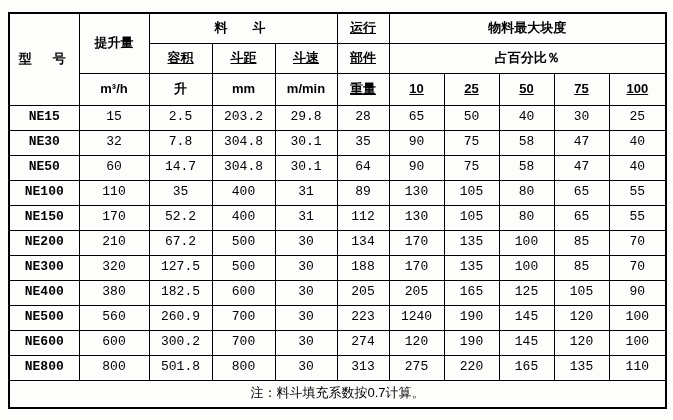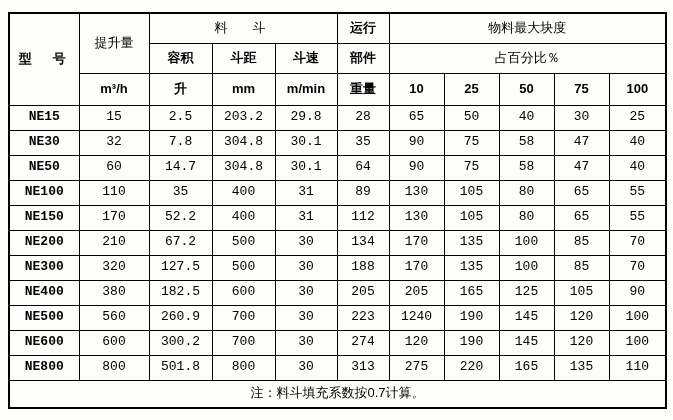--- a/index.html
+++ b/index.html
@@ -35,31 +35,32 @@
     vertical-align: middle;
     font-size: 13px;
     padding: 0;
     line-height: 1.15;
   }
   
   table.spec {
     border: 2px solid #000;
   }
   .hdr {
-    font-weight: normal;
+    font-weight: bold;
     font-size: 14px;
   }
   .hdr-wide {
-    font-weight: normal;
+    font-weight: bold;
     font-size: 14px;
     letter-spacing: 6px;
   }
   .hdr-sub {
     font-weight: bold;
     font-size: 13px;
+    text-decoration: underline;
   }
   .unit {
     font-size: 12.5px;
     font-weight: bold;
   }
   .model-cell {
     font-weight: bold;
     font-size: 14px;
     letter-spacing: 4px;
     text-align: left;

